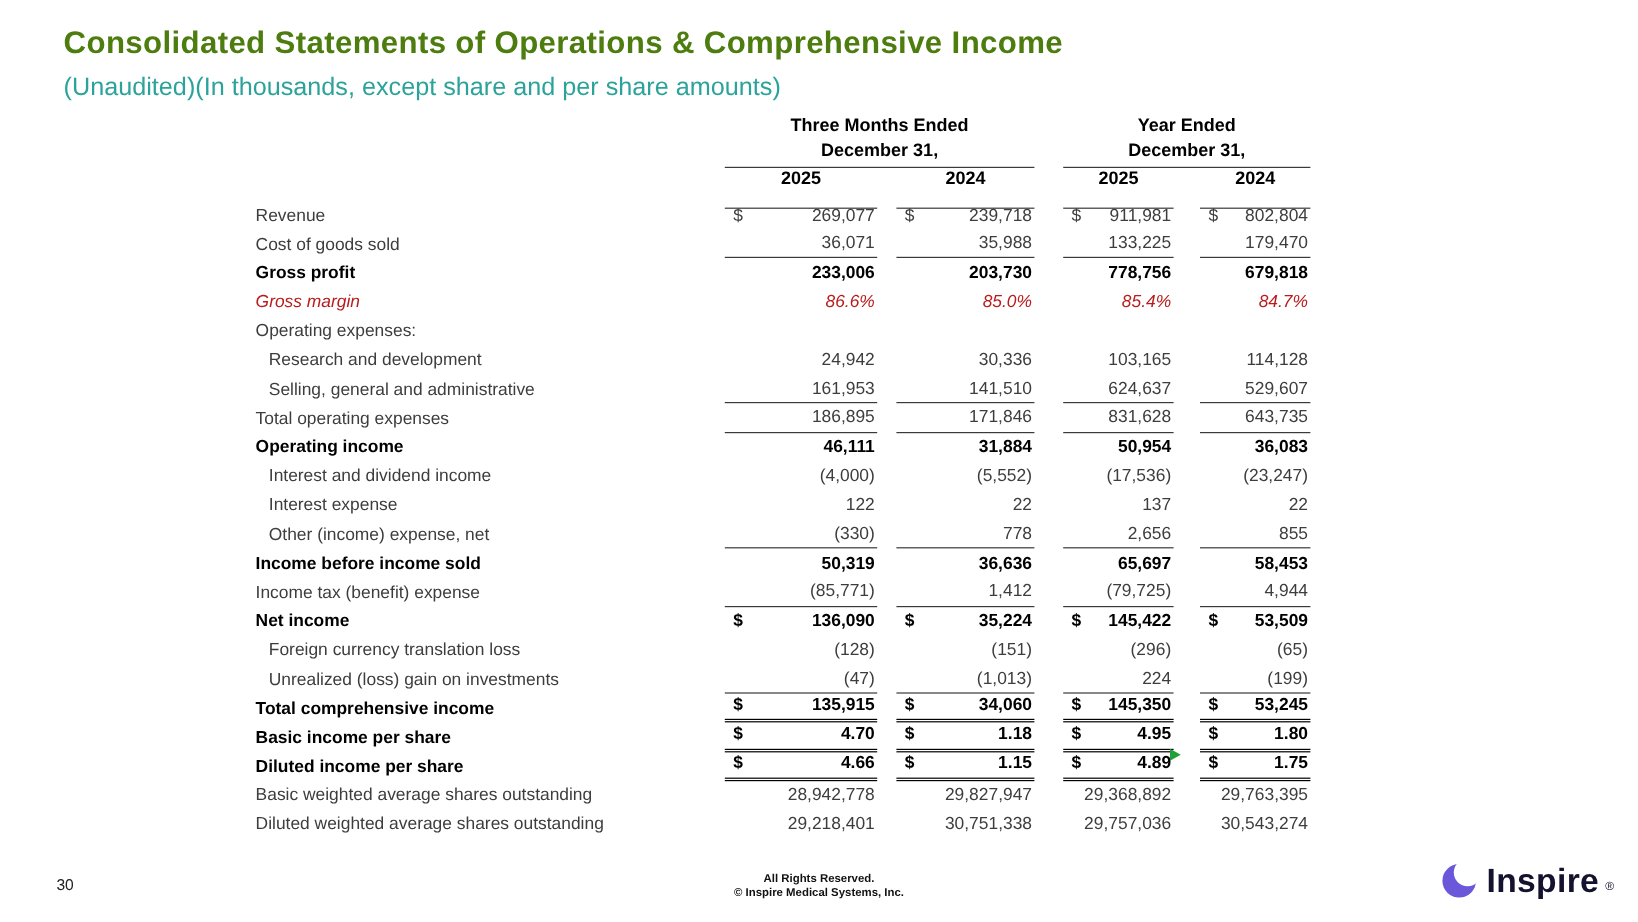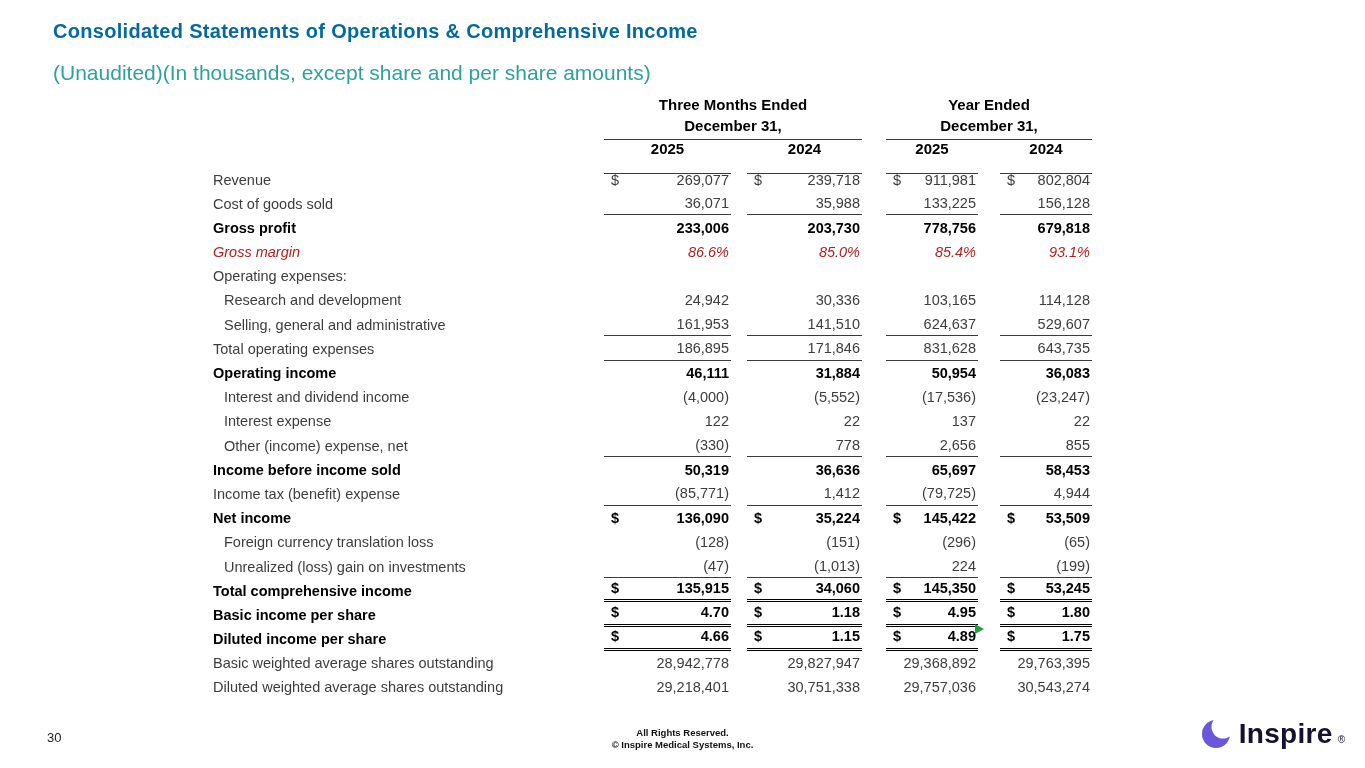--- a/index.html
+++ b/index.html
@@ -8,21 +8,21 @@
     font-family:"Liberation Sans", sans-serif;
     background:#ffffff;
     position:relative;
     overflow:hidden;
     color:#3d3d3d;
   }
   .slide { position:absolute; inset:0; background:#fff; }
 
   .title {
     position:absolute; left:53px; top:20px;
-    font-size:20px; font-weight:700; color:#0369a1; letter-spacing:0.3px;
+    font-size:26px; font-weight:700; color:#4d7c0f; letter-spacing:0.3px;
     white-space:nowrap;
   }
   .subtitle {
     position:absolute; left:53px; top:61px;
     font-size:21px; font-weight:400; color:#2ba39a; white-space:nowrap;
   }
 
   .fin-table {
     position:absolute; left:213px; top:92px; width:880px;
     font-size:14.5px; line-height:1.15;
@@ -147,21 +147,21 @@
           <div class="cell value c1 b-single">
             <span class="dollar"></span>
             <span class="num">35,988</span>
           </div>
           <div class="cell value c2 b-single">
             <span class="dollar"></span>
             <span class="num">133,225</span>
           </div>
           <div class="cell value c3 b-single">
             <span class="dollar"></span>
-            <span class="num">156,128</span>
+            <span class="num">179,470</span>
           </div>
         </div>
         <div class="row body-row bold">
           <div class="cell label">Gross profit</div>
           <div class="cell value c0">
             <span class="dollar"></span>
             <span class="num">233,006</span>
           </div>
           <div class="cell value c1">
             <span class="dollar"></span>
@@ -185,21 +185,21 @@
           <div class="cell value c1">
             <span class="dollar"></span>
             <span class="num">85.0%</span>
           </div>
           <div class="cell value c2">
             <span class="dollar"></span>
             <span class="num">85.4%</span>
           </div>
           <div class="cell value c3">
             <span class="dollar"></span>
-            <span class="num">93.1%</span>
+            <span class="num">84.7%</span>
           </div>
         </div>
         <div class="row body-row">
           <div class="cell label">Operating expenses:</div>
           <div class="cell value c0">
             <span class="dollar"></span>
             <span class="num"></span>
           </div>
           <div class="cell value c1">
             <span class="dollar"></span>

